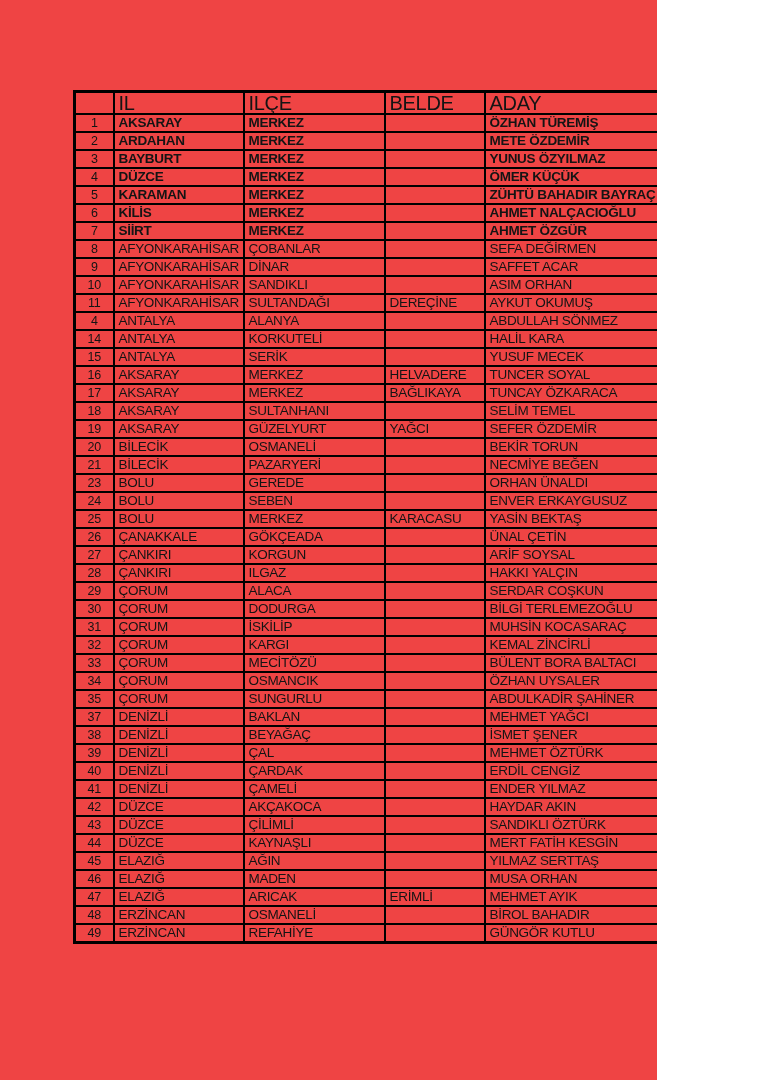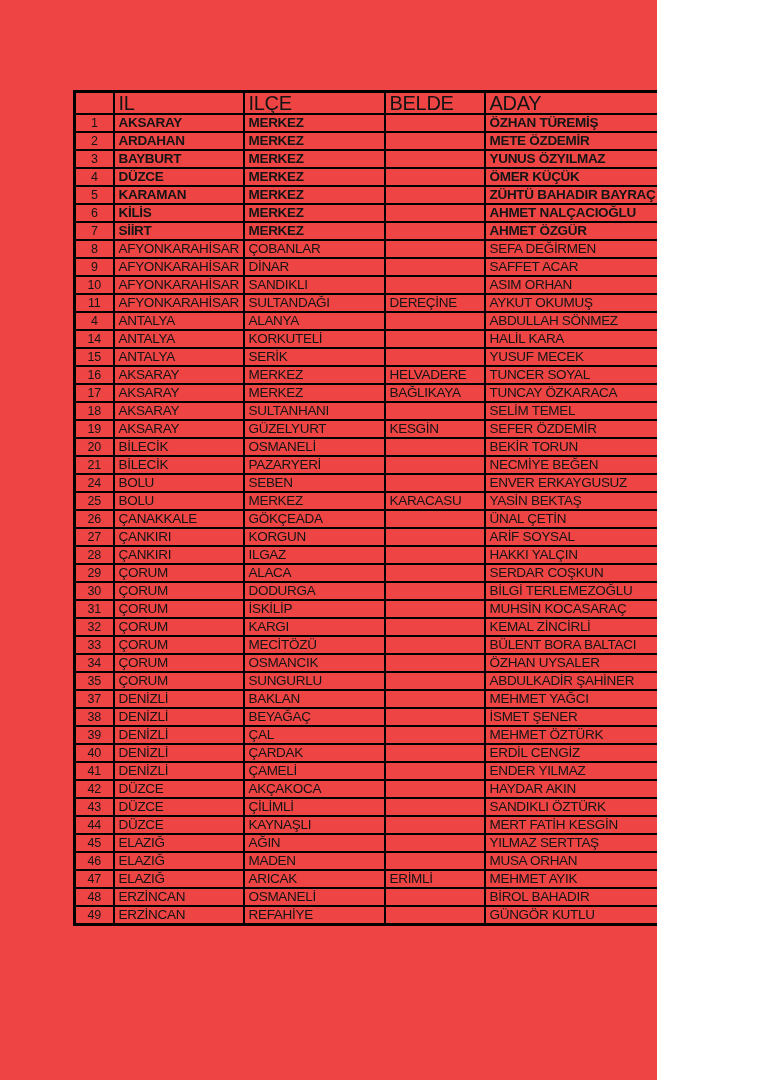--- a/index.html
+++ b/index.html
@@ -196,36 +196,43 @@
           <td class="num">18</td>
           <td class="txt">AKSARAY</td>
           <td class="txt">SULTANHANI</td>
           <td class="txt"></td>
           <td class="txt">SELİM TEMEL</td>
         </tr>
         <tr>
           <td class="num">19</td>
           <td class="txt">AKSARAY</td>
           <td class="txt">GÜZELYURT</td>
-          <td class="txt">KESGİN</td>
+          <td class="txt">YAĞCI</td>
           <td class="txt">SEFER ÖZDEMİR</td>
         </tr>
         <tr>
           <td class="num">20</td>
           <td class="txt">BİLECİK</td>
           <td class="txt">OSMANELİ</td>
           <td class="txt"></td>
           <td class="txt">BEKİR TORUN</td>
         </tr>
         <tr>
           <td class="num">21</td>
           <td class="txt">BİLECİK</td>
           <td class="txt">PAZARYERİ</td>
           <td class="txt"></td>
           <td class="txt">NECMİYE BEĞEN</td>
+        </tr>
+        <tr>
+          <td class="num">23</td>
+          <td class="txt">BOLU</td>
+          <td class="txt">GEREDE</td>
+          <td class="txt"></td>
+          <td class="txt">ORHAN ÜNALDI</td>
         </tr>
         <tr>
           <td class="num">24</td>
           <td class="txt">BOLU</td>
           <td class="txt">SEBEN</td>
           <td class="txt"></td>
           <td class="txt">ENVER ERKAYGUSUZ</td>
         </tr>
         <tr>
           <td class="num">25</td>

